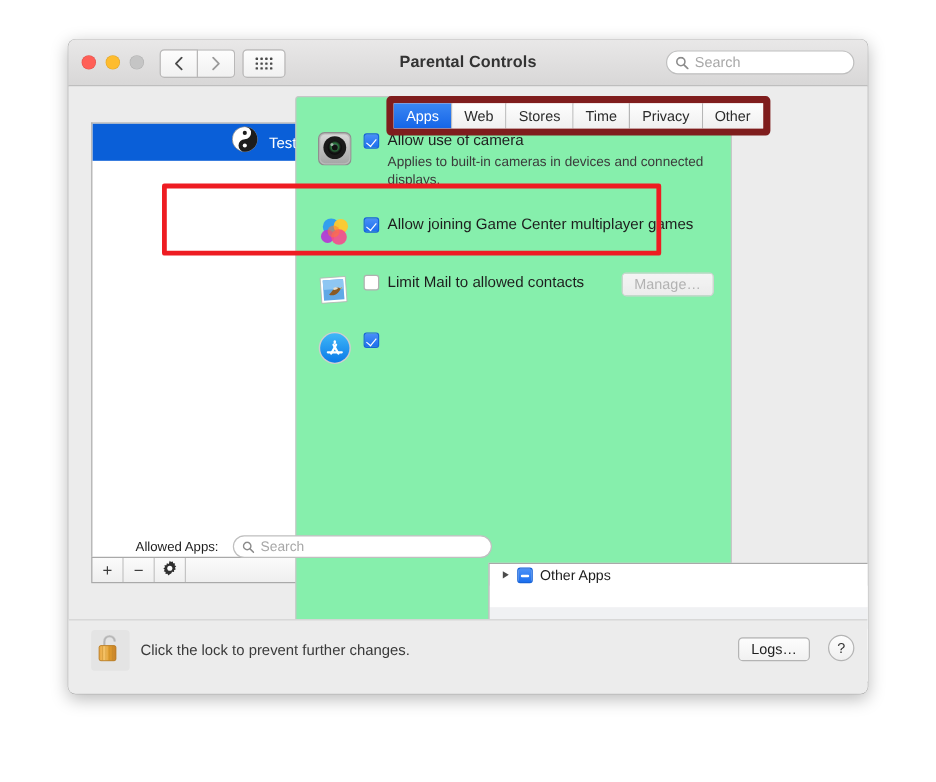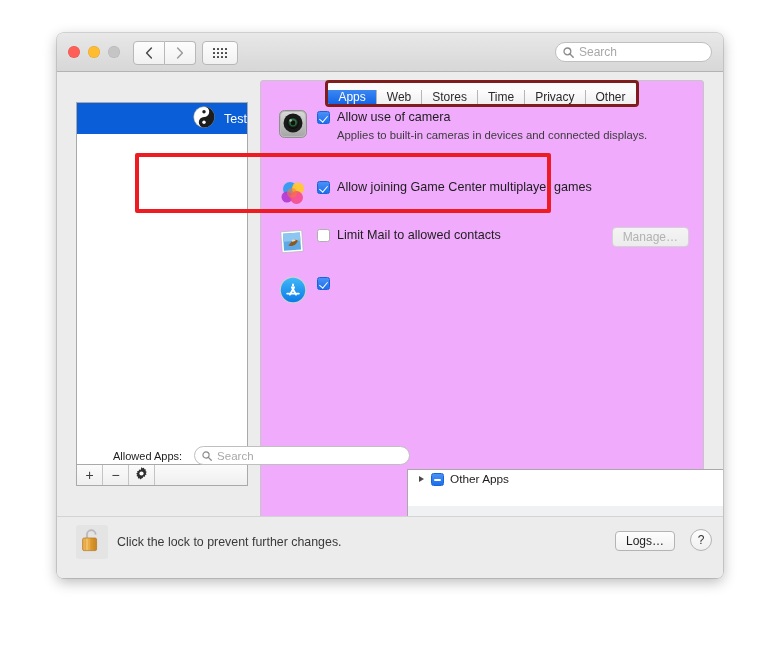--- a/index.html
+++ b/index.html
@@ -169,48 +169,47 @@
     display: flex; align-items: center; justify-content: center;
     font-size: 14px;
     color: #3d3d3d;
   }
   .stbtn.last { border-right: 1px solid #c4c4c4; }
   .stfill { flex: 1; }
 
   
   .mainpanel {
     position: absolute;
-    left: 203px;
+    left: 189px;
     top: 8px;
-    width: 444px;
+    width: 364px;
     height: 475px;
-    background: #f0abfc;
+    background: #86efac;
     border: 1px solid #c6c6c6;
     border-radius: 3px;
     box-sizing: border-box;
   }
 
   
   .tabbar {
     position: absolute;
     left: 203px;
     top: 0;
     width: 444px;
     display: flex;
     justify-content: center;
     z-index: 5;
   }
   .tabs {
     display: flex;
     height: 21px;
-    border: 3px solid #7f1d1d;
+    border: 6px solid #7f1d1d;
     border-radius: 4px;
     overflow: hidden;
     background: #fbfbfb;
-    align-items: flex-end;
   }
   .tab {
     padding: 0 10px;
     display: flex; align-items: center;
     font-size: 12px;
     color: #2b2b2b;
     background: linear-gradient(to bottom,#fdfdfd,#f0f0f0);
     border-right: 1px solid #b6b6b6;
   }
   .tab:last-child { border-right: none; }
@@ -471,20 +470,21 @@
           <i></i>
           <i></i>
           <i></i>
           <i></i>
           <i></i>
           <i></i>
           <i></i>
       </span>
     </div>
 
+    <div class="win-title">Parental Controls</div>
 
     <div class="searchbox">
       <span class="mag">
         <svg width="11" height="11" viewBox="0 0 11 11">
             <circle cx="4.4" cy="4.4" r="3.4" fill="none" stroke="#8b8b8b" stroke-width="1.3"></circle>
             <path d="M7 7l3.2 3.2" stroke="#8b8b8b" stroke-width="1.4" stroke-linecap="round"></path>
           </svg>
       </span>
       <input type="text" placeholder="Search" style="">
     </div>

